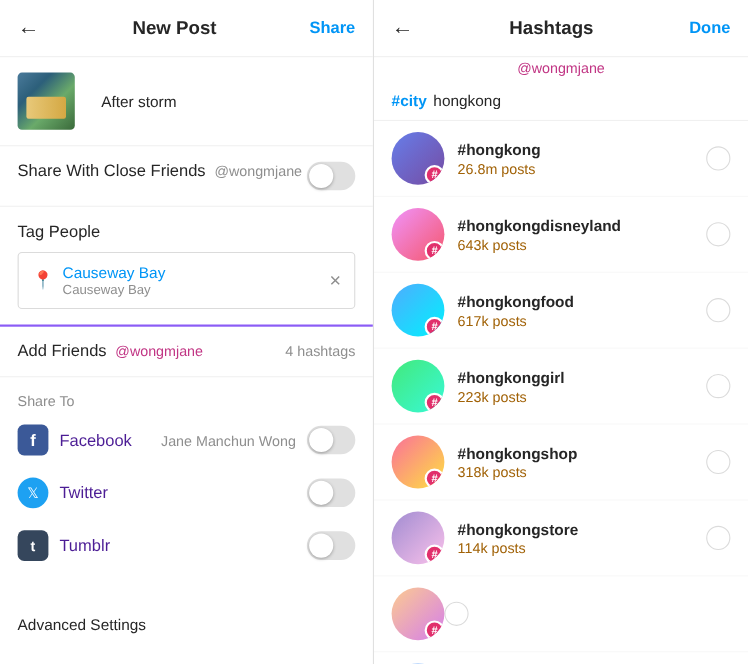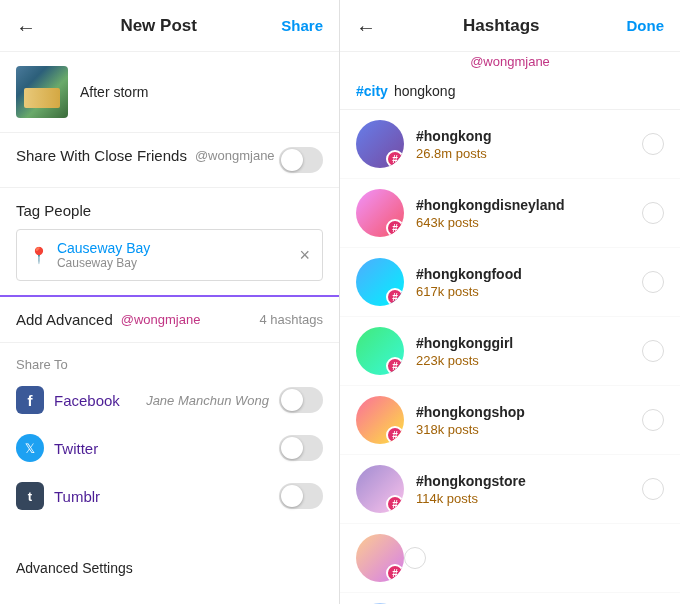--- a/index.html
+++ b/index.html
@@ -71,21 +71,21 @@
       position: absolute;
       bottom: 10px;
       left: 8px;
       right: 8px;
       height: 20px;
       background: linear-gradient(to right, #e8c97a, #d4a843);
       border-radius: 2px;
     }
 
     .post-caption {
-      margin-left: 12px;
+      margin-left: 24px;
       font-size: 14px;
       color: #262626;
     }
 
     
     .section {
       padding: 14px 16px;
       border-bottom: 1px solid #f0f0f0;
     }
 
@@ -263,21 +263,20 @@
     }
 
     .share-item-name {
       font-size: 15px;
       color: #4c1d95;
     }
 
     .share-item-username {
       font-size: 13px;
       color: #8e8e8e;
-      font-style: italic;
     }
 
     .share-right {
       display: flex;
       align-items: center;
       gap: 10px;
     }
 
     .advanced-settings {
       padding: 16px;
@@ -457,21 +456,21 @@
       <div class="location-text-wrap">
         <div class="location-name">Causeway Bay</div>
         <div class="location-sub">Causeway Bay</div>
       </div>
       <span class="location-close">×</span>
     </div>
   </div>
 
   <div class="hashtag-section">
     <div class="hashtag-left">
-      <span class="hashtag-label">Add Advanced</span>
+      <span class="hashtag-label">Add Friends</span>
       <span class="hashtag-user">@wongmjane</span>
     </div>
     <span class="hashtag-count">4 hashtags</span>
   </div>
 
   <div class="share-to-section">
     <div class="share-to-title">Share To</div>
 
     <div class="share-item">
       <div class="share-item-left">

